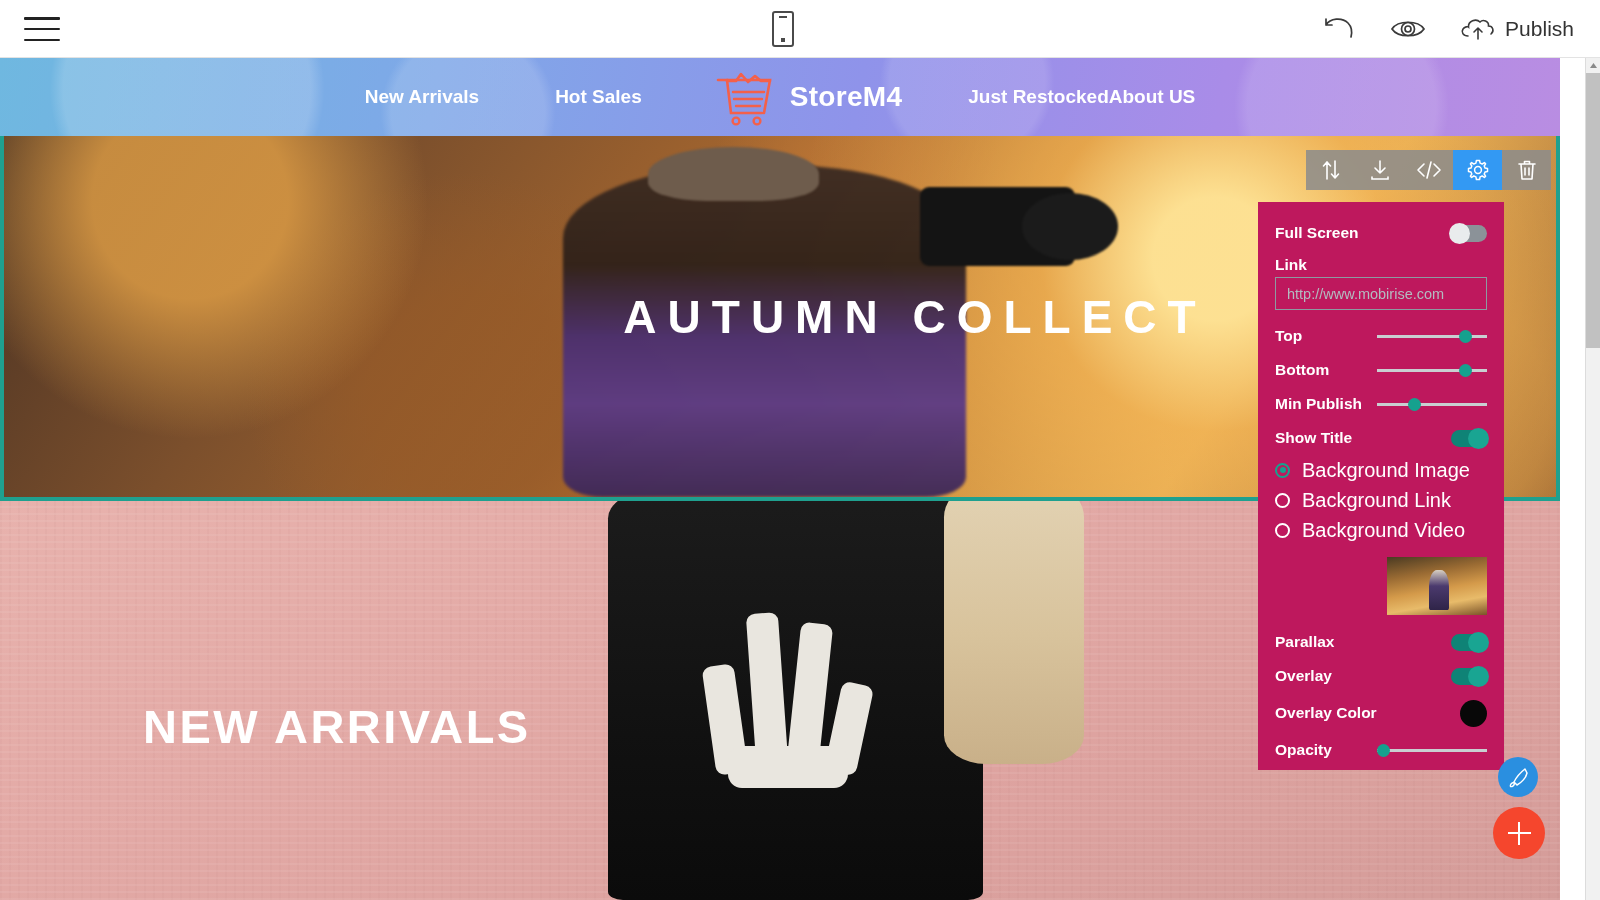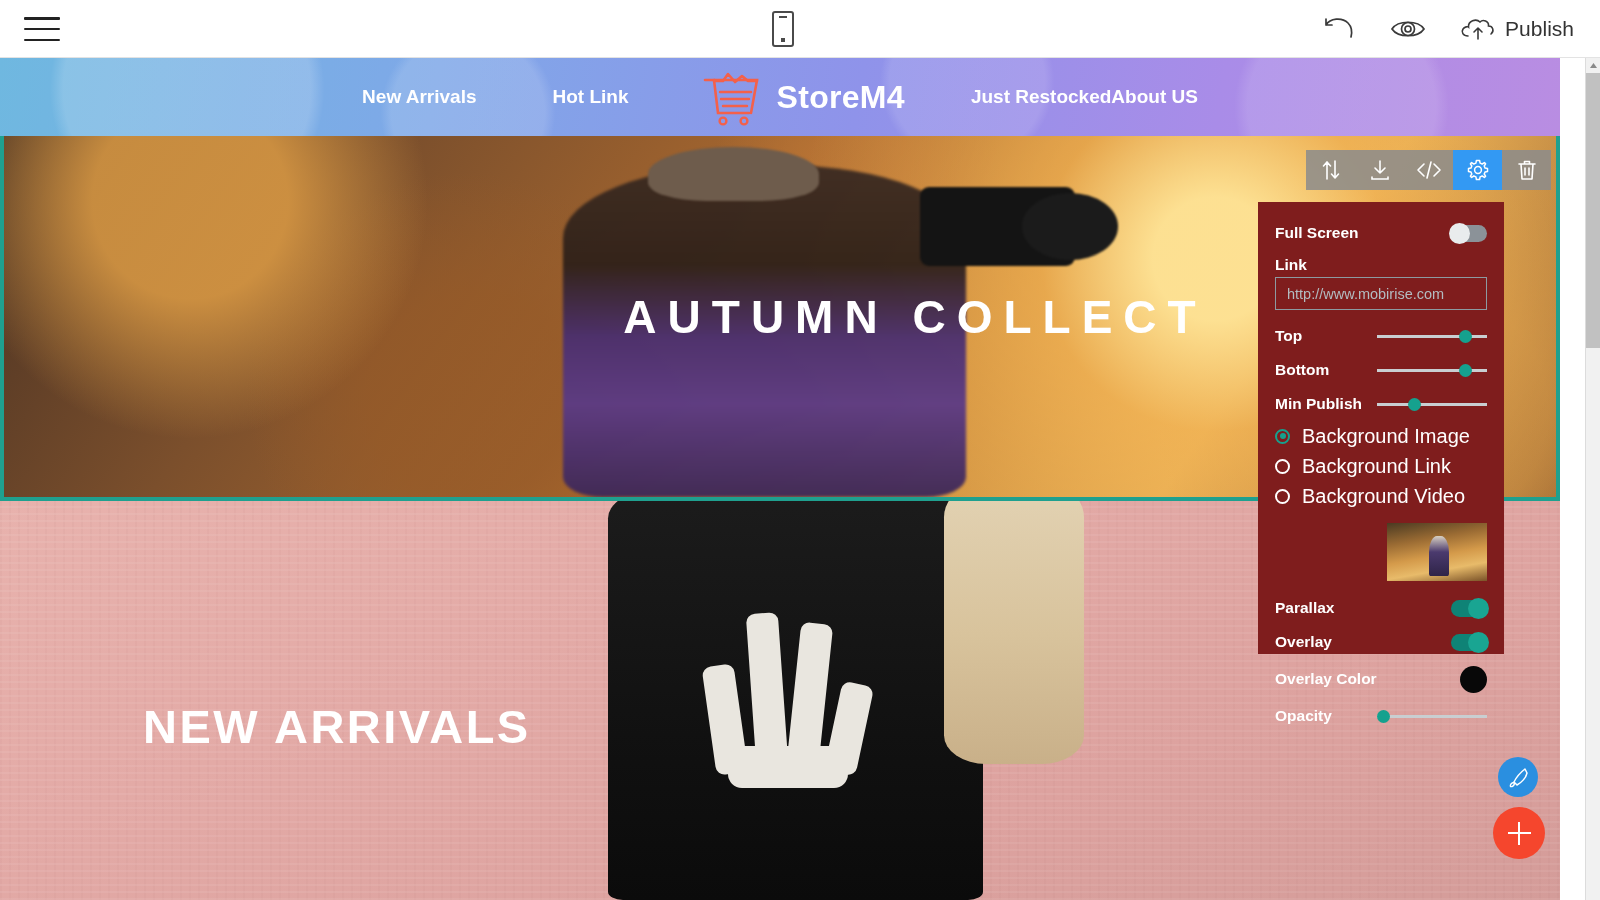--- a/index.html
+++ b/index.html
@@ -42,21 +42,21 @@
   .sitenav::after { content:""; position:absolute; inset:0;
     background: radial-gradient(circle at 12% 40%, rgba(255,255,255,.18) 0 9%, transparent 10%),
                 radial-gradient(circle at 30% 70%, rgba(255,255,255,.14) 0 7%, transparent 8%),
                 radial-gradient(circle at 62% 30%, rgba(255,255,255,.12) 0 8%, transparent 9%),
                 radial-gradient(circle at 86% 62%, rgba(255,255,255,.12) 0 7%, transparent 8%); }
   .nav-link { position: relative; z-index: 2; color: #fff; font-size: 19px; font-weight: bold;
     cursor: pointer; white-space: nowrap; }
   .nav-left { position: relative; z-index: 2; display: flex; gap: 76px; margin-right: 72px; }
   .nav-right { position: relative; z-index: 2; display: flex; margin-left: 66px; }
   .brand { position: relative; z-index: 2; display: flex; align-items: center; gap: 14px; cursor: pointer; }
-  .brand-name { color: #fff; font-size: 32px; font-weight: bold; letter-spacing: .3px; }
+  .brand-name { color: #fff; font-size: 28px; font-weight: bold; letter-spacing: .3px; }
 
   
   .hero1 { position: relative; width: 1560px; height: 365px; overflow: hidden;
     border: 4px solid #1fa08f; border-top: none; }
   .hero1-bg { position: absolute; inset: 0;
     background:
       radial-gradient(circle at 78% 34%, rgba(255,228,150,.95) 0 5%, rgba(255,190,90,.55) 14%, transparent 34%),
       radial-gradient(circle at 12% 18%, rgba(226,160,70,.8) 0 7%, transparent 17%),
       radial-gradient(circle at 30% 72%, rgba(150,90,40,.7) 0 9%, transparent 20%),
       radial-gradient(circle at 92% 76%, rgba(210,150,70,.6) 0 8%, transparent 19%),
@@ -94,22 +94,22 @@
     font-size: 47px; font-weight: bold; letter-spacing: 2.5px; }
 
   
   .blocktools { position: absolute; left: 1306px; top: 150px; height: 40px;
     display: flex; background: rgba(140,140,140,.86); z-index: 40; }
   .bt { width: 49px; height: 40px; display: flex; align-items: center; justify-content: center;
     cursor: pointer; }
   .bt.active { background: #3399f3; }
 
   
-  .panel { position: absolute; left: 1258px; top: 202px; width: 246px; height: 452px;
-    background: #7f1d1d; color: #fff; z-index: 50; padding: 14px 0 0 0;
+  .panel { position: absolute; left: 1258px; top: 202px; width: 246px; height: 568px;
+    background: #be185d; color: #fff; z-index: 50; padding: 14px 0 0 0;
     font-size: 15.5px; }
   .prow { display: flex; align-items: center; justify-content: space-between;
     padding: 0 17px; height: 34px; }
   .prow .plabel { font-weight: bold; font-size: 15.5px; color: #fff; }
   .link-label { padding: 6px 17px 3px; font-weight: bold; font-size: 15.5px; }
   .link-input { margin: 0 17px; width: 212px; height: 33px; background: transparent;
     border: 1px solid #8d9aa1; color: #c7cdd1; font-size: 14.5px; padding: 0 11px;
     font-family: "Liberation Sans", sans-serif; }
   .link-input::placeholder { color: #b3bcc1; }
 
@@ -190,21 +190,21 @@
         <span class="label">Publish</span>
       </div>
     </div>
   </div>
 
   <div class="canvas">
 
     <div class="sitenav">
       <div class="nav-left">
         <span class="nav-link">New Arrivals</span>
-        <span class="nav-link">Hot Link</span>
+        <span class="nav-link">Hot Sales</span>
       </div>
       <div class="brand">
         <svg width="62" height="58" viewBox="0 0 62 58">
           <path d="M4 12 L13 12 L17 45 L48 45" fill="none" stroke="#f4604a" stroke-width="2.6" stroke-linecap="round"></path>
           <path d="M13 12 L56 12 L50 45" fill="none" stroke="#f4604a" stroke-width="2.6" stroke-linecap="round"></path>
           <path d="M13 5 L22 5 L27 -2 L34 6 L41 0 L47 5 L56 5" fill="none" stroke="#f4604a" stroke-width="2.6" stroke-linecap="round" stroke-linejoin="round" transform="translate(0,8)"></path>
           <path d="M19 24 L50 24 M20 31 L48 31 M22 38 L46 38" fill="none" stroke="#f4604a" stroke-width="2.4" stroke-linecap="round"></path>
           <circle cx="22" cy="53" r="3.4" fill="none" stroke="#f4604a" stroke-width="2.4"></circle>
           <circle cx="43" cy="53" r="3.4" fill="none" stroke="#f4604a" stroke-width="2.4"></circle>
         </svg>
@@ -301,20 +301,26 @@
     </div>
 
     <div class="prow">
       <span class="plabel">Min Publish</span>
       <div class="slider">
         <div class="track"></div>
         <div class="thumb" style="left:31px;"></div>
       </div>
     </div>
 
+    <div class="prow">
+      <span class="plabel">Show Title</span>
+      <div class="toggle on">
+        <div class="knob"></div>
+      </div>
+    </div>
 
     <div class="radio-row">
       <span class="radio checked"></span>
       <span class="radio-label">Background Image</span>
     </div>
     <div class="radio-row">
       <span class="radio"></span>
       <span class="radio-label">Background Link</span>
     </div>
     <div class="radio-row">

